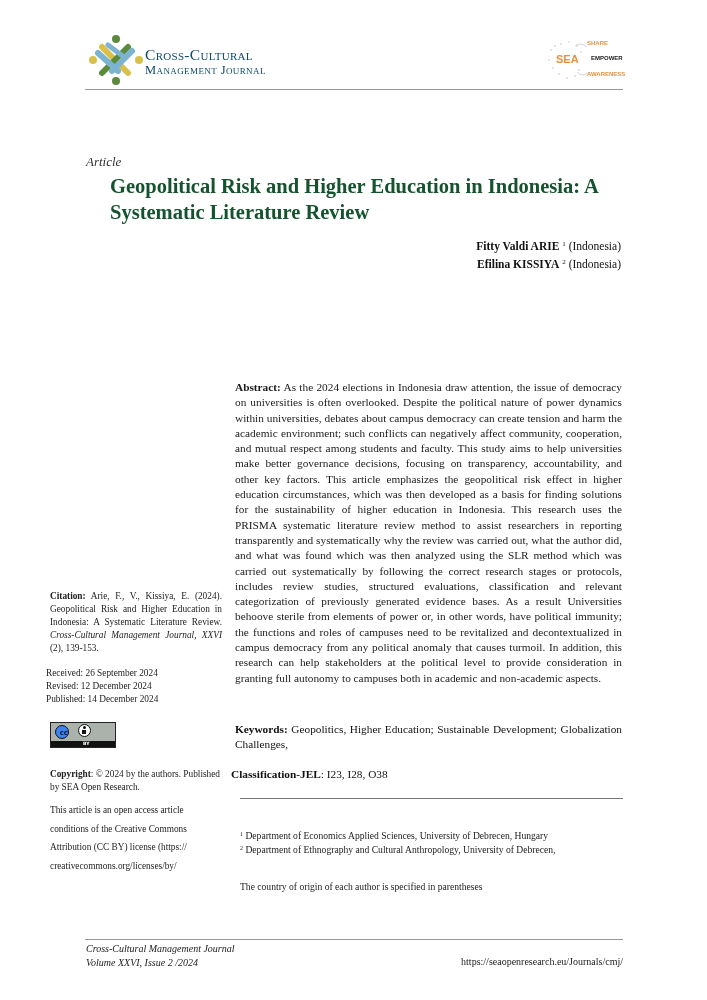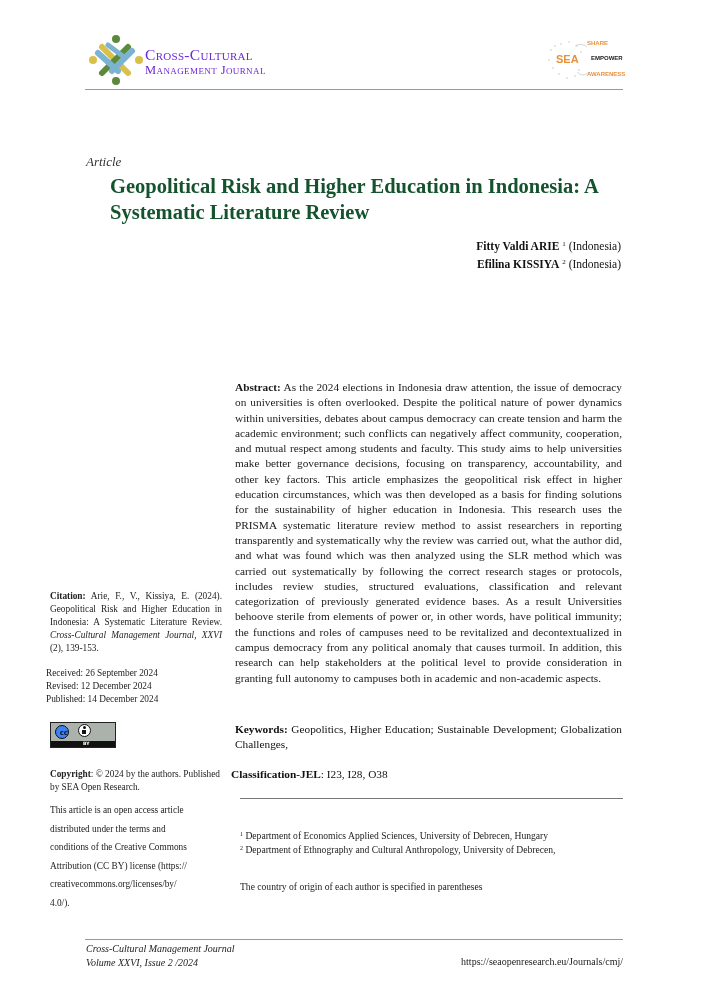--- a/index.html
+++ b/index.html
@@ -3,21 +3,21 @@
 <meta charset="utf-8">
 <style>
   html, body { margin: 0; padding: 0; background: #ffffff; }
   body { width: 707px; height: 1000px; position: relative; overflow: hidden; color: #111; }
   .serif { font-family: "Liberation Serif", "DejaVu Serif", serif; }
   .abs { position: absolute; }
 
   
   .header-rule { left: 85px; top: 89px; width: 538px; height: 1px; background: #9a9a9a; }
   .logo-cmj { left: 88px; top: 33px; width: 56px; height: 54px; }
-  .logo-text { left: 145px; top: 47px; color: #6d28d9; line-height: 1; }
+  .logo-text { left: 145px; top: 47px; color: #0c4a6e; line-height: 1; }
   .logo-text .l1 { font-size: 15.5px; letter-spacing: 0.3px; font-variant: small-caps; }
   .logo-text .l2 { font-size: 12.5px; letter-spacing: 0.4px; font-variant: small-caps; margin-top: 1px; }
   .logo-sea { left: 545px; top: 38px; width: 85px; height: 44px; }
 
   .article-type { left: 86px; top: 154px; font-size: 13px; font-style: italic; color: #333; }
   .title { left: 94px; top: 173px; width: 530px; font-size: 20.5px; font-weight: bold; line-height: 26px; color: #14532d; margin-left: 16px; }
 
   .authors { right: 86px; top: 236px; text-align: right; font-size: 11.5px; line-height: 16px; }
   .authors b { font-weight: bold; }
   .authors sup { font-size: 7px; vertical-align: 4px; }
@@ -165,25 +165,23 @@
   <div class="bar"></div>
   <div class="by">BY</div>
 </div>
 
 <div class="abs copyright">
   <b>Copyright</b><span>: © 2024 by the authors. Published by SEA Open Research.</span>
 </div>
 
 <div class="abs license">
   <div>This article is an open access article</div>
-  <div>distributed under the terms and</div>
   <div>conditions of the Creative Commons</div>
   <div>Attribution (CC BY) license (https://</div>
   <div>creativecommons.org/licenses/by/</div>
-  <div>4.0/).</div>
 </div>
 
 <div class="abs footer-rule"></div>
 <div class="abs footer-left">
   <div>Cross-Cultural Management Journal</div>
   <div>Volume XXVI, Issue 2 /2024</div>
 </div>
 <div class="abs footer-right">https://seaopenresearch.eu/Journals/cmj/</div>
 
 </body></html>

